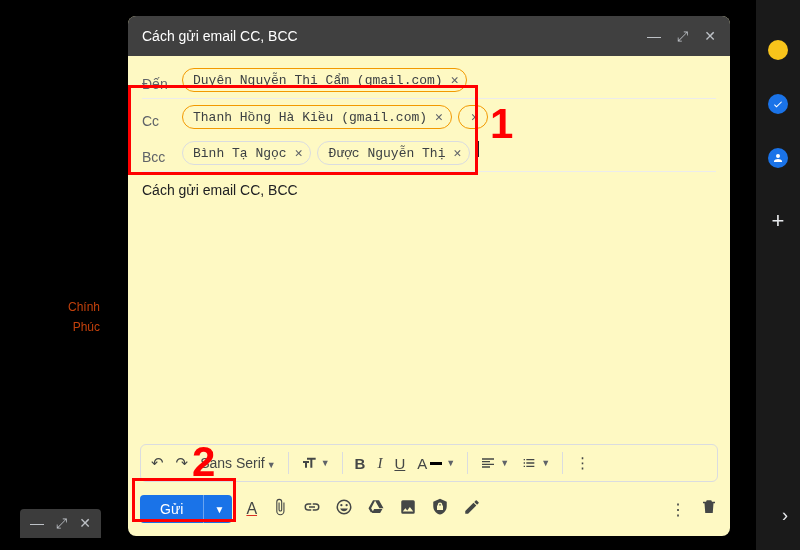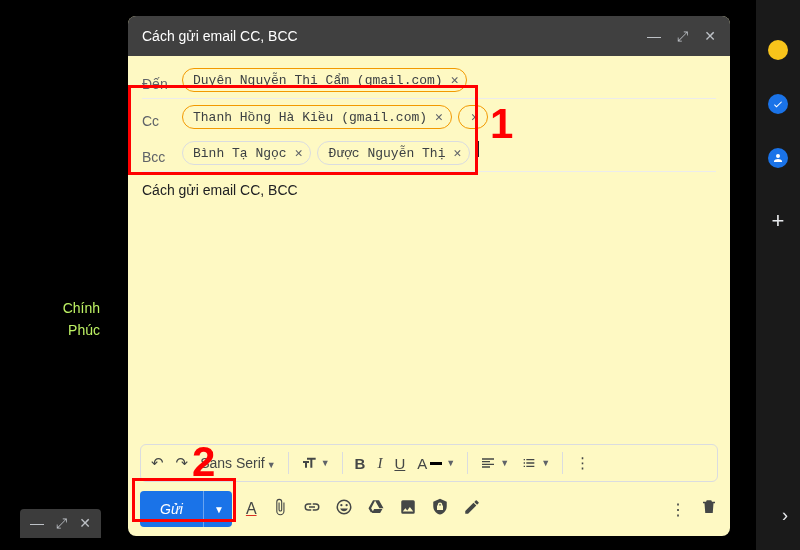--- a/index.html
+++ b/index.html
@@ -9,21 +9,21 @@
   
   .right-strip { position: absolute; right: 0; top: 0; width: 44px; height: 100%; background: #1a1a1a; display: flex; flex-direction: column; align-items: center; padding-top: 40px; gap: 34px; }
   .strip-icon { width: 20px; height: 20px; border-radius: 50%; display:flex; align-items:center; justify-content:center; font-size:14px; }
   .keep-ic { background:#f8c41b; }
   .tasks-ic { background:#1a73e8; color:#fff; }
   .contacts-ic { background:#1a73e8; color:#fff; }
   .plus-ic { color:#e8eaed; font-size:22px; font-weight:300; margin-top:6px;}
   .chevron-right { position:absolute; bottom:24px; right:12px; color:#e8eaed; font-size:18px;}
 
   
-  .bg-left { position:absolute; left:20px; top:300px; color:#bef264; font-size:14px; }
+  .bg-left { position:absolute; left:20px; top:300px; color:#c2410c; font-size:12px; }
   .bg-left div { margin-bottom:6px; text-align:right; width:80px; }
 
   
   .mini-ctrls { position:absolute; left:20px; bottom:12px; background:#3c3c3c; color:#bdc1c6; display:flex; gap:12px; padding:6px 10px; border-radius:4px 4px 0 0; font-size:14px;}
   .mini-ctrls span { cursor:default; }
 
   
   .compose { position:absolute; left:128px; top:16px; width:602px; height:520px; background:#fef9c3; border-radius:8px; box-shadow:0 4px 24px rgba(0,0,0,.5); display:flex; flex-direction:column; overflow:hidden;}
   .titlebar { background:#404040; color:#fff; height:40px; display:flex; align-items:center; padding:0 14px; font-size:14px; }
   .titlebar .spacer{flex:1}
@@ -45,21 +45,21 @@
 
   
   .fmt-bar { margin:0 12px; border:1px solid #dadce0; border-radius:6px; height:38px; display:flex; align-items:center; gap:12px; padding:0 10px; color:#444746;}
   .fmt-sep { width:1px; height:22px; background:#dadce0; }
   .fmt-btn { font-size:15px; color:#444746; display:flex; align-items:center; gap:2px; }
   .caret{font-size:9px; margin-left:2px; color:#5f6368;}
   .font-family-label{font-size:14px;text-align:center;}
 
   
   .action-bar { height:54px; display:flex; align-items:center; padding:0 12px; gap:14px; color:#444746; position:relative;}
-  .send-btn { display:flex; align-items:stretch; height:36px; border-radius:4px; overflow:hidden; background:#1a73e8; color:#fff;font-style:italic;}
+  .send-btn { display:flex; align-items:stretch; height:28px; border-radius:4px; overflow:hidden; background:#1a73e8; color:#fff;}
   .send-main { padding:0 20px; display:flex; align-items:center; font-size:14px; font-weight:500; border-right:1px solid rgba(255,255,255,.35);}
   .send-more { width:28px; display:flex; align-items:center; justify-content:center;}
   .ab-icon { font-size:16px; color:#444746;}
   .ab-spacer{flex:1}
   .ab-right{display:flex; gap:14px; align-items:center;}
 
   
   .anno-rect { position:absolute; border:3px solid #ff0000; pointer-events:none; }
   .anno1 { left:128px; top:85px; width:350px; height:90px; }
   .anno2 { left:132px; top:478px; width:104px; height:44px; }

